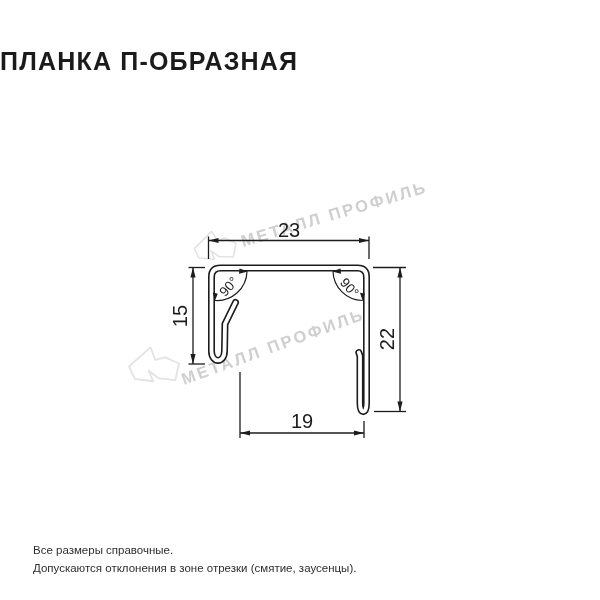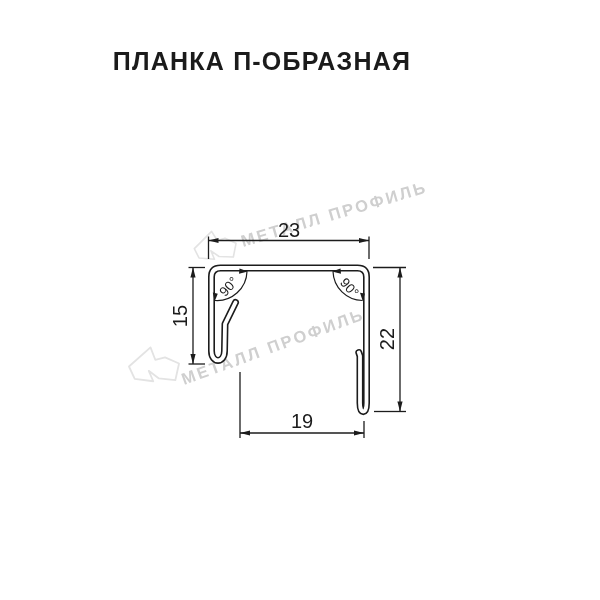--- a/index.html
+++ b/index.html
@@ -1,21 +1,21 @@
 <!DOCTYPE html>
 <html><head>
 <meta charset="utf-8">
 <style>
   html,body{margin:0;padding:0;}
   body{
     width:600px;height:600px;position:relative;background:#ffffff;
     font-family:"Liberation Sans", sans-serif;overflow:hidden;
   }
   .header{
-    position:absolute;left:0;top:48px;width:524px;text-align:center;color:#1b1b1b;
+    position:absolute;left:0;top:48px;width:524px;text-align:left;color:#1b1b1b;
   }
   .title{
     font-size:25px;font-weight:bold;letter-spacing:1.2px;line-height:26px;color:#1b1b1b;
   }
   .subtitle{
     margin-top:13px;font-size:11.5px;font-weight:bold;letter-spacing:0.8px;color:#1b1b1b;
   }
   .drawing-svg{position:absolute;left:0;top:0;}
   .footer{
     position:absolute;left:33px;top:542px;font-size:11.5px;line-height:17.5px;color:#2e2e2e;
@@ -99,13 +99,15 @@
 
   <g>
     <path d="M 333,271.5 A 30 30 0 0 0 362.5,300.5" fill="none" stroke="#1c1c1c" stroke-width="1.2"></path>
     <polygon points="332,271.4 340.5,268.6 341,273.8" fill="#1c1c1c"></polygon>
     <polygon points="362.8,301.3 360,292.8 364.9,293.4" fill="#1c1c1c"></polygon>
   </g>
   <text x="349" y="292" text-anchor="middle" font-size="13.5" fill="#1c1c1c" transform="rotate(48 349 288)">90°</text>
 </svg>
 
 <div class="footer">
+  <div>Все размеры справочные.</div>
+  <div>Допускаются отклонения в зоне отрезки (смятие, заусенцы).</div>
 </div>
 
 </body></html>

